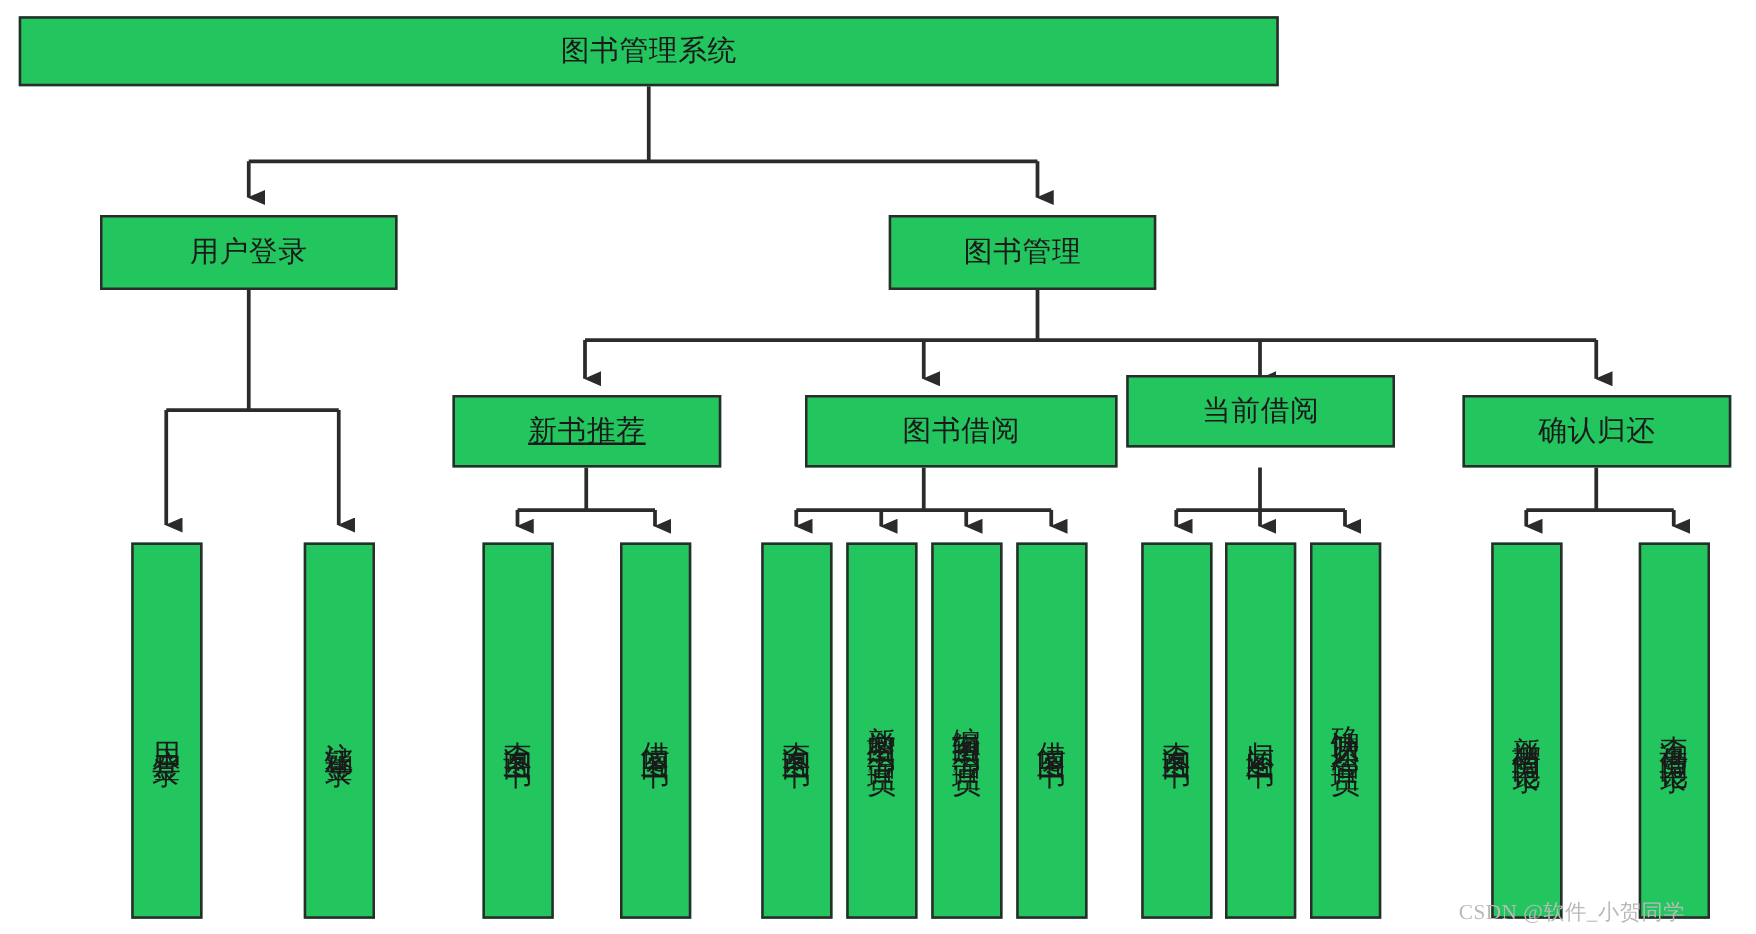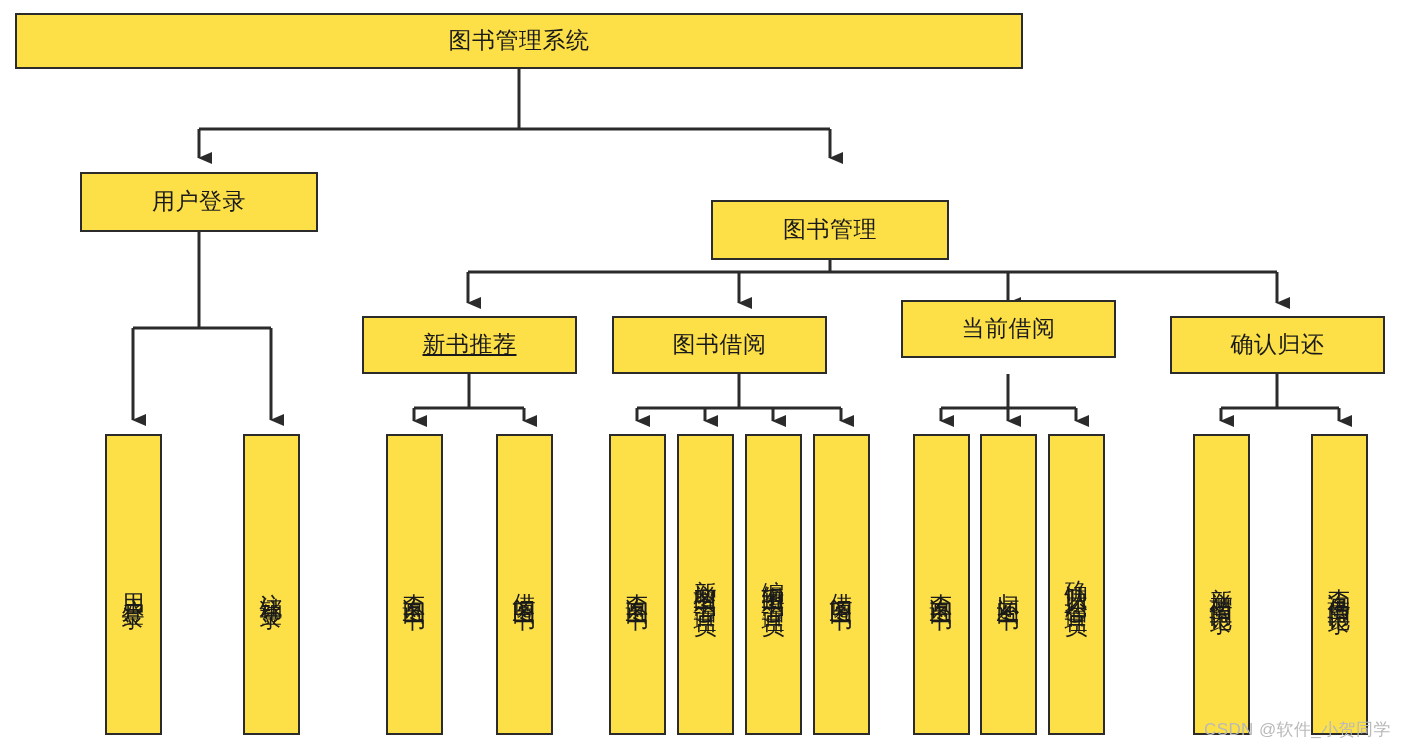--- a/index.html
+++ b/index.html
@@ -22,21 +22,21 @@
     position: absolute;
     left: 0;
     top: 0;
     width: 1405px;
     height: 747px;
     pointer-events: none;
   }
   .node {
     position: absolute;
     box-sizing: border-box;
-    background: #fde047;
+    background: #22c55e;
     border: 2.5px solid #2b2b2b;
     display: flex;
     align-items: center;
     justify-content: center;
     color: #1a1a1a;
     z-index: 2;
   }
   .node-label {
     display: block;
     text-align: center;
@@ -133,29 +133,29 @@
   </svg>
 
   <div class="node root horizontal" style="left:15px; top:13px; width:1008px; height:56px;">
     <span class="node-label">图书管理系统</span>
   </div>
 
   <div class="node horizontal" style="left:80px; top:172px; width:238px; height:60px;">
     <span class="node-label">用户登录</span>
   </div>
 
-  <div class="node horizontal" style="left:711px; top:172px; width:238px; height:60px;margin-top:28px;">
+  <div class="node horizontal" style="left:711px; top:172px; width:214px; height:60px;">
     <span class="node-label">图书管理</span>
   </div>
 
   <div class="node horizontal" style="left:362px; top:316px; width:215px; height:58px;text-decoration:underline;">
     <span class="node-label">新书推荐</span>
   </div>
 
-  <div class="node horizontal" style="left:612px; top:316px; width:215px; height:58px;">
+  <div class="node horizontal" style="left:644px; top:316px; width:250px; height:58px;">
     <span class="node-label">图书借阅</span>
   </div>
 
   <div class="node horizontal" style="left:901px; top:300px; width:215px; height:58px;">
     <span class="node-label">当前借阅</span>
   </div>
 
   <div class="node horizontal" style="left:1170px; top:316px; width:215px; height:58px;">
     <span class="node-label">确认归还</span>
   </div>
@@ -205,15 +205,15 @@
   </div>
 
   <div class="node vertical" style="left:1193px; top:434px; width:57px; height:301px;">
     <span class="node-label">新增借阅记录</span>
   </div>
 
   <div class="node vertical" style="left:1311px; top:434px; width:57px; height:301px;">
     <span class="node-label">查询借阅记录</span>
   </div>
 
-  <div class="watermark" style="left:1204px; top:718px;">CSDN @软件_小贺同学</div>
+  <div class="watermark" style="left:1167px; top:718px;font-family:Liberation Serif, serif;">CSDN @软件_小贺同学</div>
 
 </div>
 
 </body></html>

